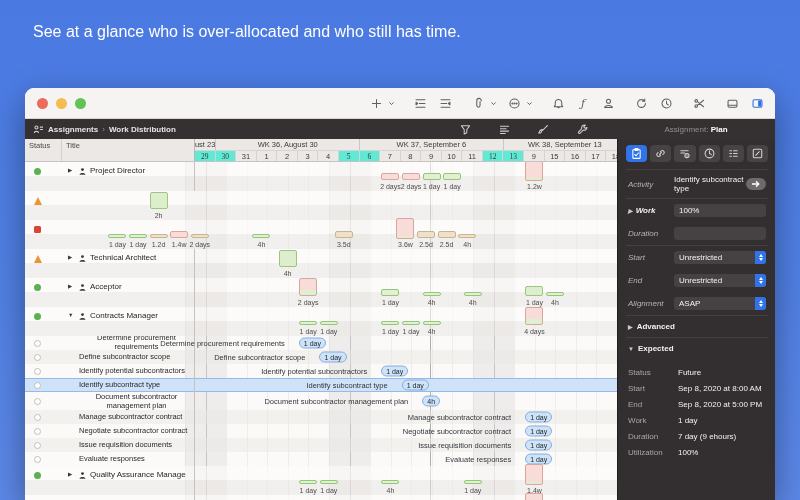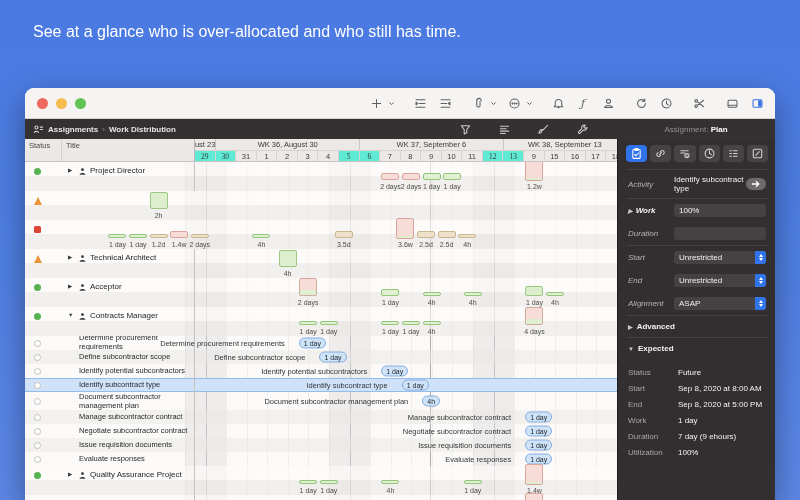--- a/index.html
+++ b/index.html
@@ -65,21 +65,21 @@
   .row-task{height:14px;}
   .row-task.alt{background:rgba(234,231,228,.5);}
   .row-task2{height:18px;}
   .row.sel{background:#cfe2f8;box-shadow:inset 0 1px 0 #93bbec,inset 0 -1px 0 #93bbec;}
   .c-status{width:32px;flex:none;display:flex;align-items:center;justify-content:flex-start;padding-left:9px;}
   .row-resource .c-status{align-items:flex-start;padding-top:6px;}
   .c-title{width:128px;flex:none;display:flex;align-items:center;gap:3px;font-size:8px;color:#1f1f21;
     border-right:1px solid #c5c2bf;overflow:hidden;}
   .row-resource .c-title{align-items:flex-start;padding-top:4px;}
   .c-title .disc{font-size:5.5px;color:#3c3c3c;width:7px;flex:none;margin-left:2px;padding-top:1px;}
-  .c-title .tname{line-height:1.15;}
+  .c-title .tname{line-height:1.15;text-align:center;}
   .row-task .c-title .tname,.row-task2 .c-title .tname{margin-left:13px;font-size:7.5px;color:#2a2a2c;}
   .row-task2 .c-title{align-items:flex-start;padding-top:1px;}
   .c-chart{flex:1;position:relative;}
   
   .st{flex:none;}
   .st-ok{width:7px;height:7px;border-radius:50%;background:#58b251;}
   .st-warning{width:0;height:0;border-left:4.5px solid transparent;border-right:4.5px solid transparent;border-bottom:8px solid #ec9338;}
   .st-critical{width:7px;height:7px;border-radius:1.5px;background:#dc4437;}
   .st-none{width:5px;height:5px;border-radius:50%;border:1px solid #c2bfbc;background:#fff;}
   
@@ -582,21 +582,21 @@
                   <span class="st st-ok"></span>
                 </div>
                 <div class="c-title">
                   <span class="disc">▶</span>
                   <span style="padding-top: 1px;">
                     <svg width="9" height="9" viewBox="0 0 16 16" fill="#3c3c3e">
                       <circle cx="8" cy="4.6" r="2.6"></circle>
                       <path d="M2.6 13.6c.6-4 10.2-4 10.8 0z"></path>
                     </svg>
                   </span>
-                  <span class="tname">Quality Assurance Project</span>
+                  <span class="tname">Quality Assurance Manage</span>
                 </div>
                 <div class="c-chart">
                   <div class="bar bar-thin green" style="left: 104.157px;"></div>
                   <div class="blab" style="left: 113.157px;">1 day</div>
                   <div class="bar bar-thin green" style="left: 124.729px;"></div>
                   <div class="blab" style="left: 133.729px;">1 day</div>
                   <div class="bar bar-thin green" style="left: 186.443px;"></div>
                   <div class="blab" style="left: 195.443px;">4h</div>
                   <div class="bar bar-thin green" style="left: 268.729px;"></div>
                   <div class="blab" style="left: 277.729px;">1 day</div>

